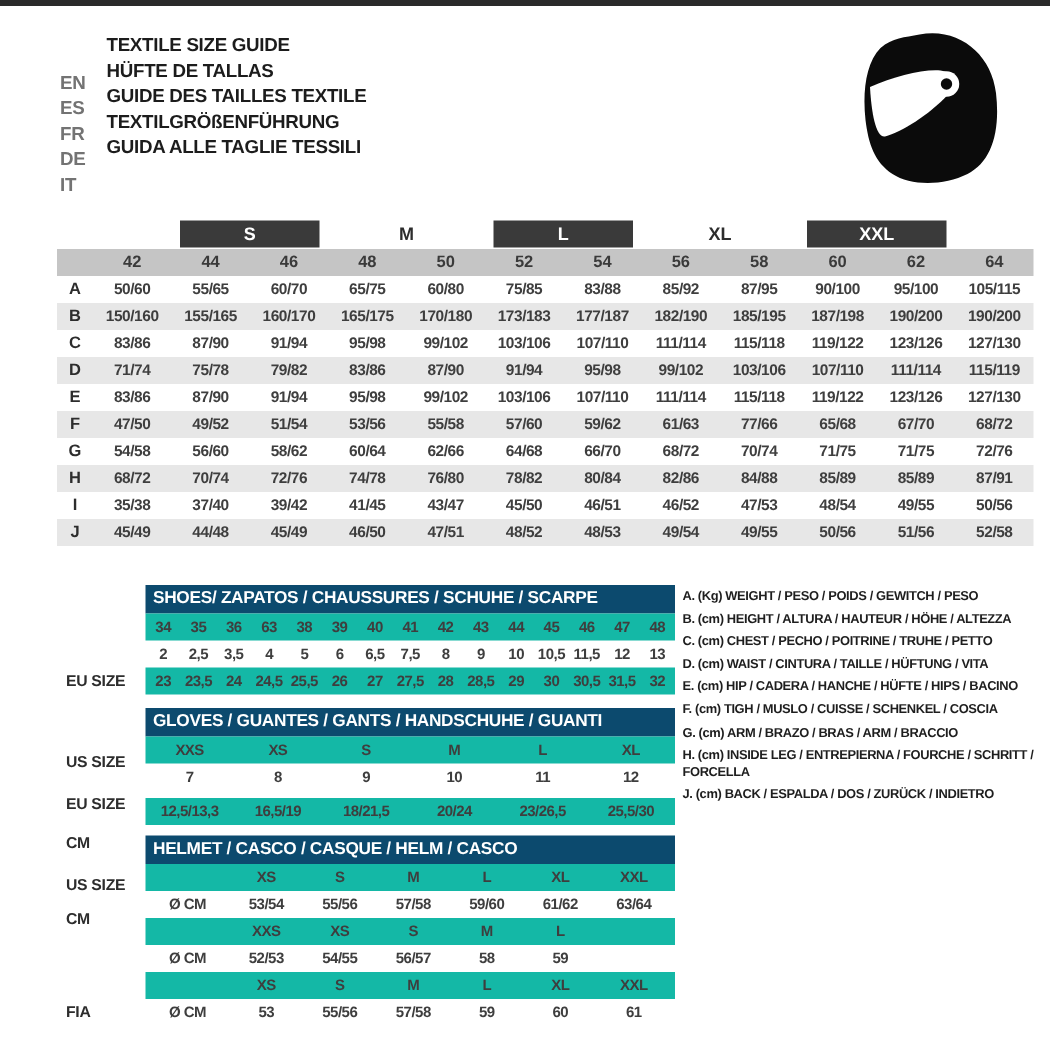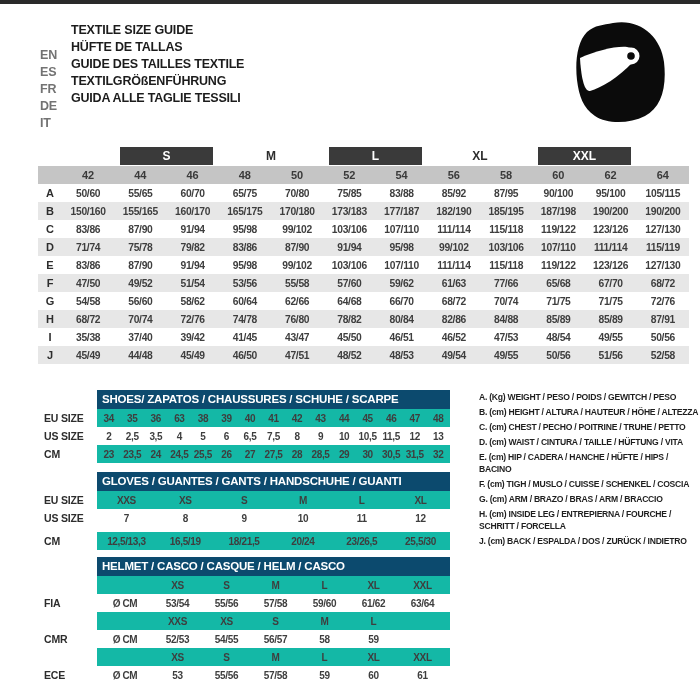--- a/index.html
+++ b/index.html
@@ -23,35 +23,35 @@
   .grp.dark{background:#3a3a3a;color:#ffffff;margin:0 6px;}
   .mt-sizes{height:18px;background:#c5c5c5;align-items:center;}
   .mt-size{text-align:center;font-size:11px;font-weight:bold;color:#3a3a3a;}
   .mt-row{height:18px;align-items:center;}
   .mt-row.shade{background:#e7e7e7;}
   .mt-letter{text-align:center;font-size:11px;font-weight:bold;color:#2d2d2d;}
   .mt-val{text-align:center;font-size:10.3px;font-weight:bold;color:#3e3e3e;letter-spacing:-0.3px;white-space:nowrap;}
   
   .section{position:absolute;display:flex;}
   .labels{width:53px;padding-top:19px;}
-  .side-label{height:18px;line-height:18px;font-size:10.5px;font-weight:bold;color:#2d2d2d;letter-spacing:-0.2px;}
+  .side-label{height:18px;line-height:18px;font-size:10.5px;font-weight:bold;color:#2d2d2d;letter-spacing:-0.2px;margin-top:36px;}
   .tbl{width:353px;}
   .bar{height:19px;background:#0c4a6e;color:#ffffff;font-size:11.5px;font-weight:bold;
        line-height:19px;padding-left:5px;letter-spacing:-0.2px;white-space:nowrap;}
   .srow{display:grid;height:18px;align-items:center;}
   .srow.shade{background:#14b8a6;}
   .cols15{grid-template-columns:repeat(15,1fr);}
   .cols6{grid-template-columns:repeat(6,1fr);}
   .helmet-grid{grid-template-columns:56px repeat(6,49px);}
   .scell{text-align:center;font-size:10px;font-weight:bold;color:#3e3e3e;letter-spacing:-0.35px;white-space:nowrap;}
   .gap{margin-top:5px;}
   
   .legend{position:absolute;left:455px;top:392px;width:246px;}
   .legend-line{font-size:8.6px;font-weight:bold;color:#1e1e1e;letter-spacing:-0.25px;
-               line-height:11.5px;margin-bottom:3.6px;margin-left:24px;}
+               line-height:11.5px;margin-bottom:3.6px;}
 </style>
 </head>
 <body>
 
 <div class="top-strip"></div>
 
 <div class="lang-list" id="langs">
     <div class="lang-row">
       <div class="lang-code">EN</div>
       <div class="lang-label">TEXTILE SIZE GUIDE</div>
@@ -104,21 +104,21 @@
       <div class="mt-size">62</div>
       <div class="mt-size">64</div>
     </div>
   <div id="mtRows">
       <div class="mt-grid mt-row">
         <div class="mt-letter">A</div>
         <div class="mt-val">50/60</div>
         <div class="mt-val">55/65</div>
         <div class="mt-val">60/70</div>
         <div class="mt-val">65/75</div>
-        <div class="mt-val">70/80</div>
+        <div class="mt-val">60/80</div>
         <div class="mt-val">75/85</div>
         <div class="mt-val">83/88</div>
         <div class="mt-val">85/92</div>
         <div class="mt-val">87/95</div>
         <div class="mt-val">90/100</div>
         <div class="mt-val">95/100</div>
         <div class="mt-val">105/115</div>
       </div>
       <div class="mt-grid mt-row shade">
         <div class="mt-letter">B</div>

